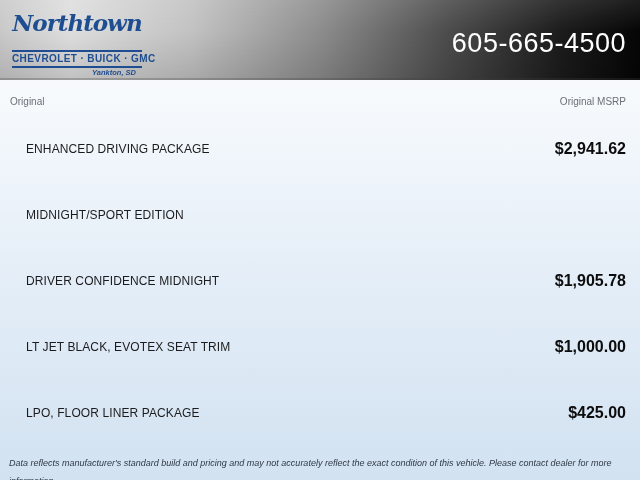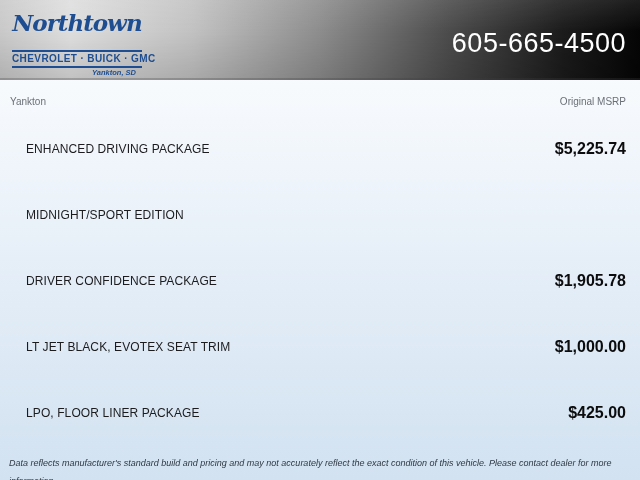--- a/index.html
+++ b/index.html
@@ -111,34 +111,34 @@
     <div class="logo">
       <span class="logo-name">Northtown</span>
       <span class="logo-brands">CHEVROLET · BUICK · GMC</span>
       <span class="logo-location">Yankton, SD</span>
     </div>
     <div class="phone">605-665-4500</div>
   </div>
 
   <div class="table">
     <div class="col-headers">
-      <span>Yankton</span>
+      <span>Original</span>
       <span>Original MSRP</span>
     </div>
 
     <div class="rows">
       <div class="row">
         <span class="row-label">ENHANCED DRIVING PACKAGE</span>
-        <span class="row-price">$5,225.74</span>
+        <span class="row-price">$2,941.62</span>
       </div>
       <div class="row">
         <span class="row-label">MIDNIGHT/SPORT EDITION</span>
       </div>
       <div class="row">
-        <span class="row-label">DRIVER CONFIDENCE PACKAGE</span>
+        <span class="row-label">DRIVER CONFIDENCE MIDNIGHT</span>
         <span class="row-price">$1,905.78</span>
       </div>
       <div class="row">
         <span class="row-label">LT JET BLACK, EVOTEX SEAT TRIM</span>
         <span class="row-price">$1,000.00</span>
       </div>
       <div class="row">
         <span class="row-label">LPO, FLOOR LINER PACKAGE</span>
         <span class="row-price">$425.00</span>
       </div>

